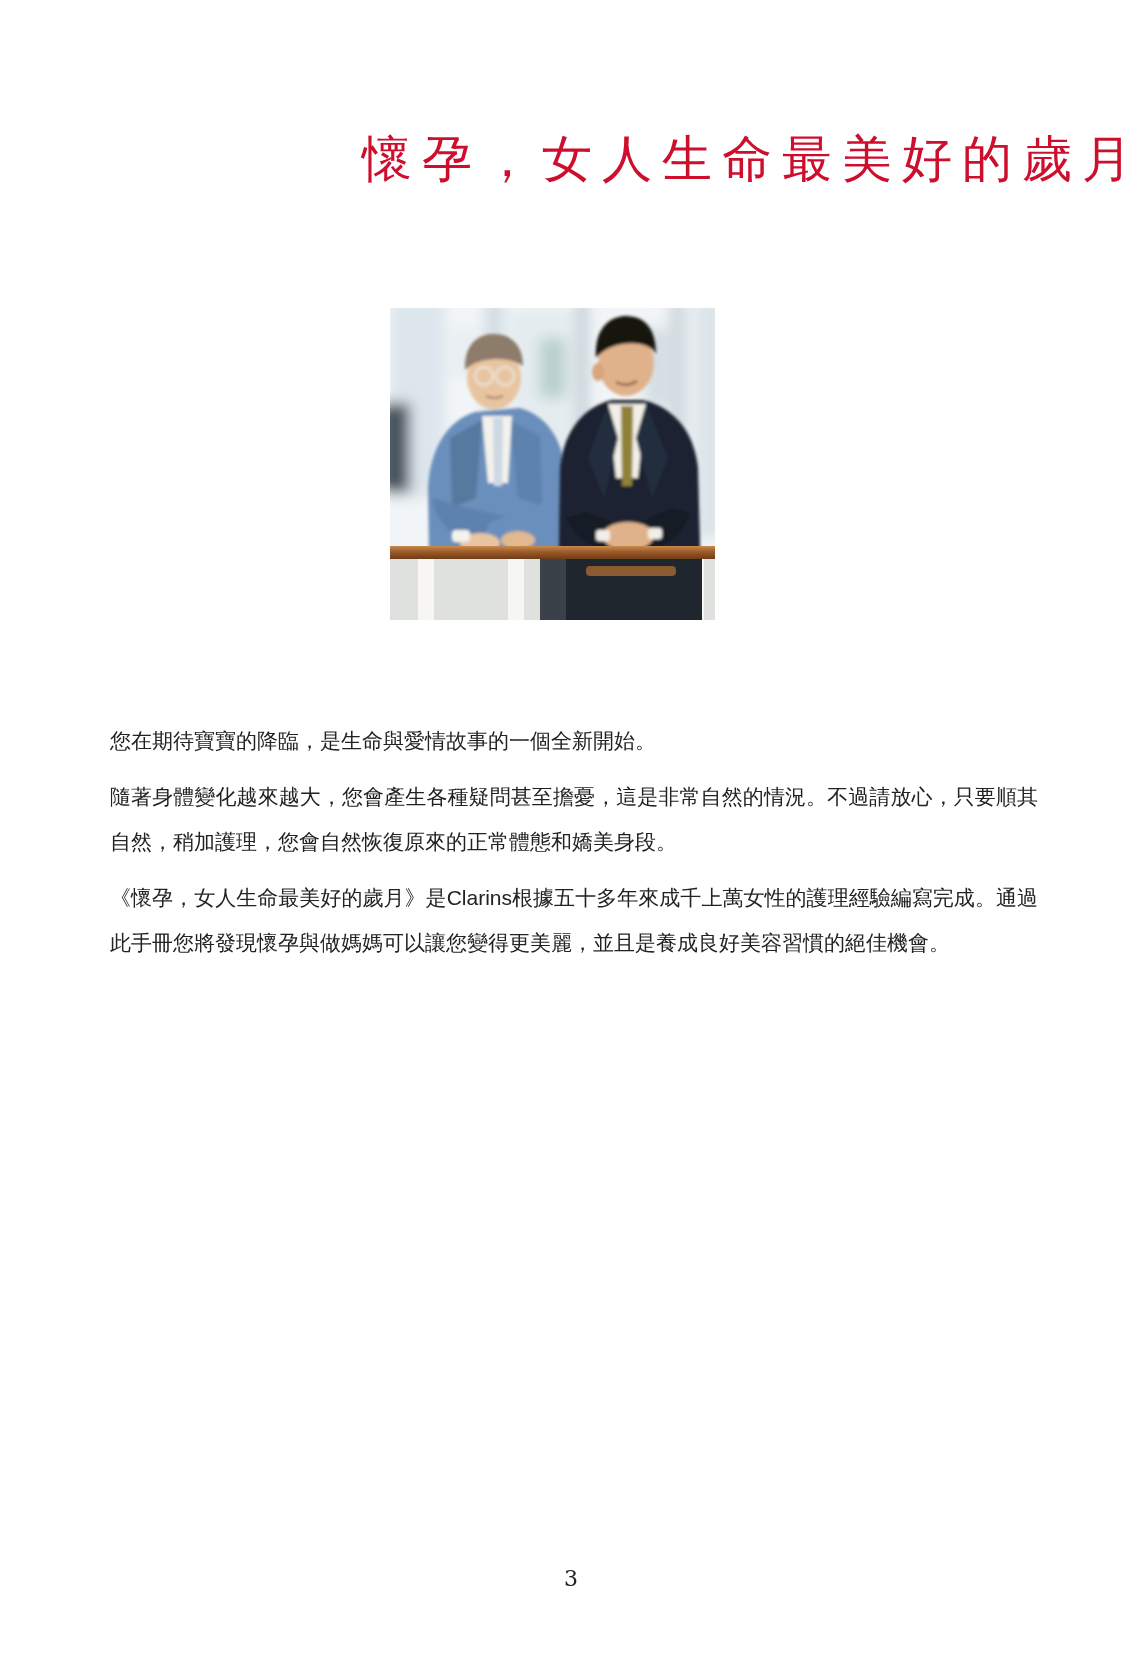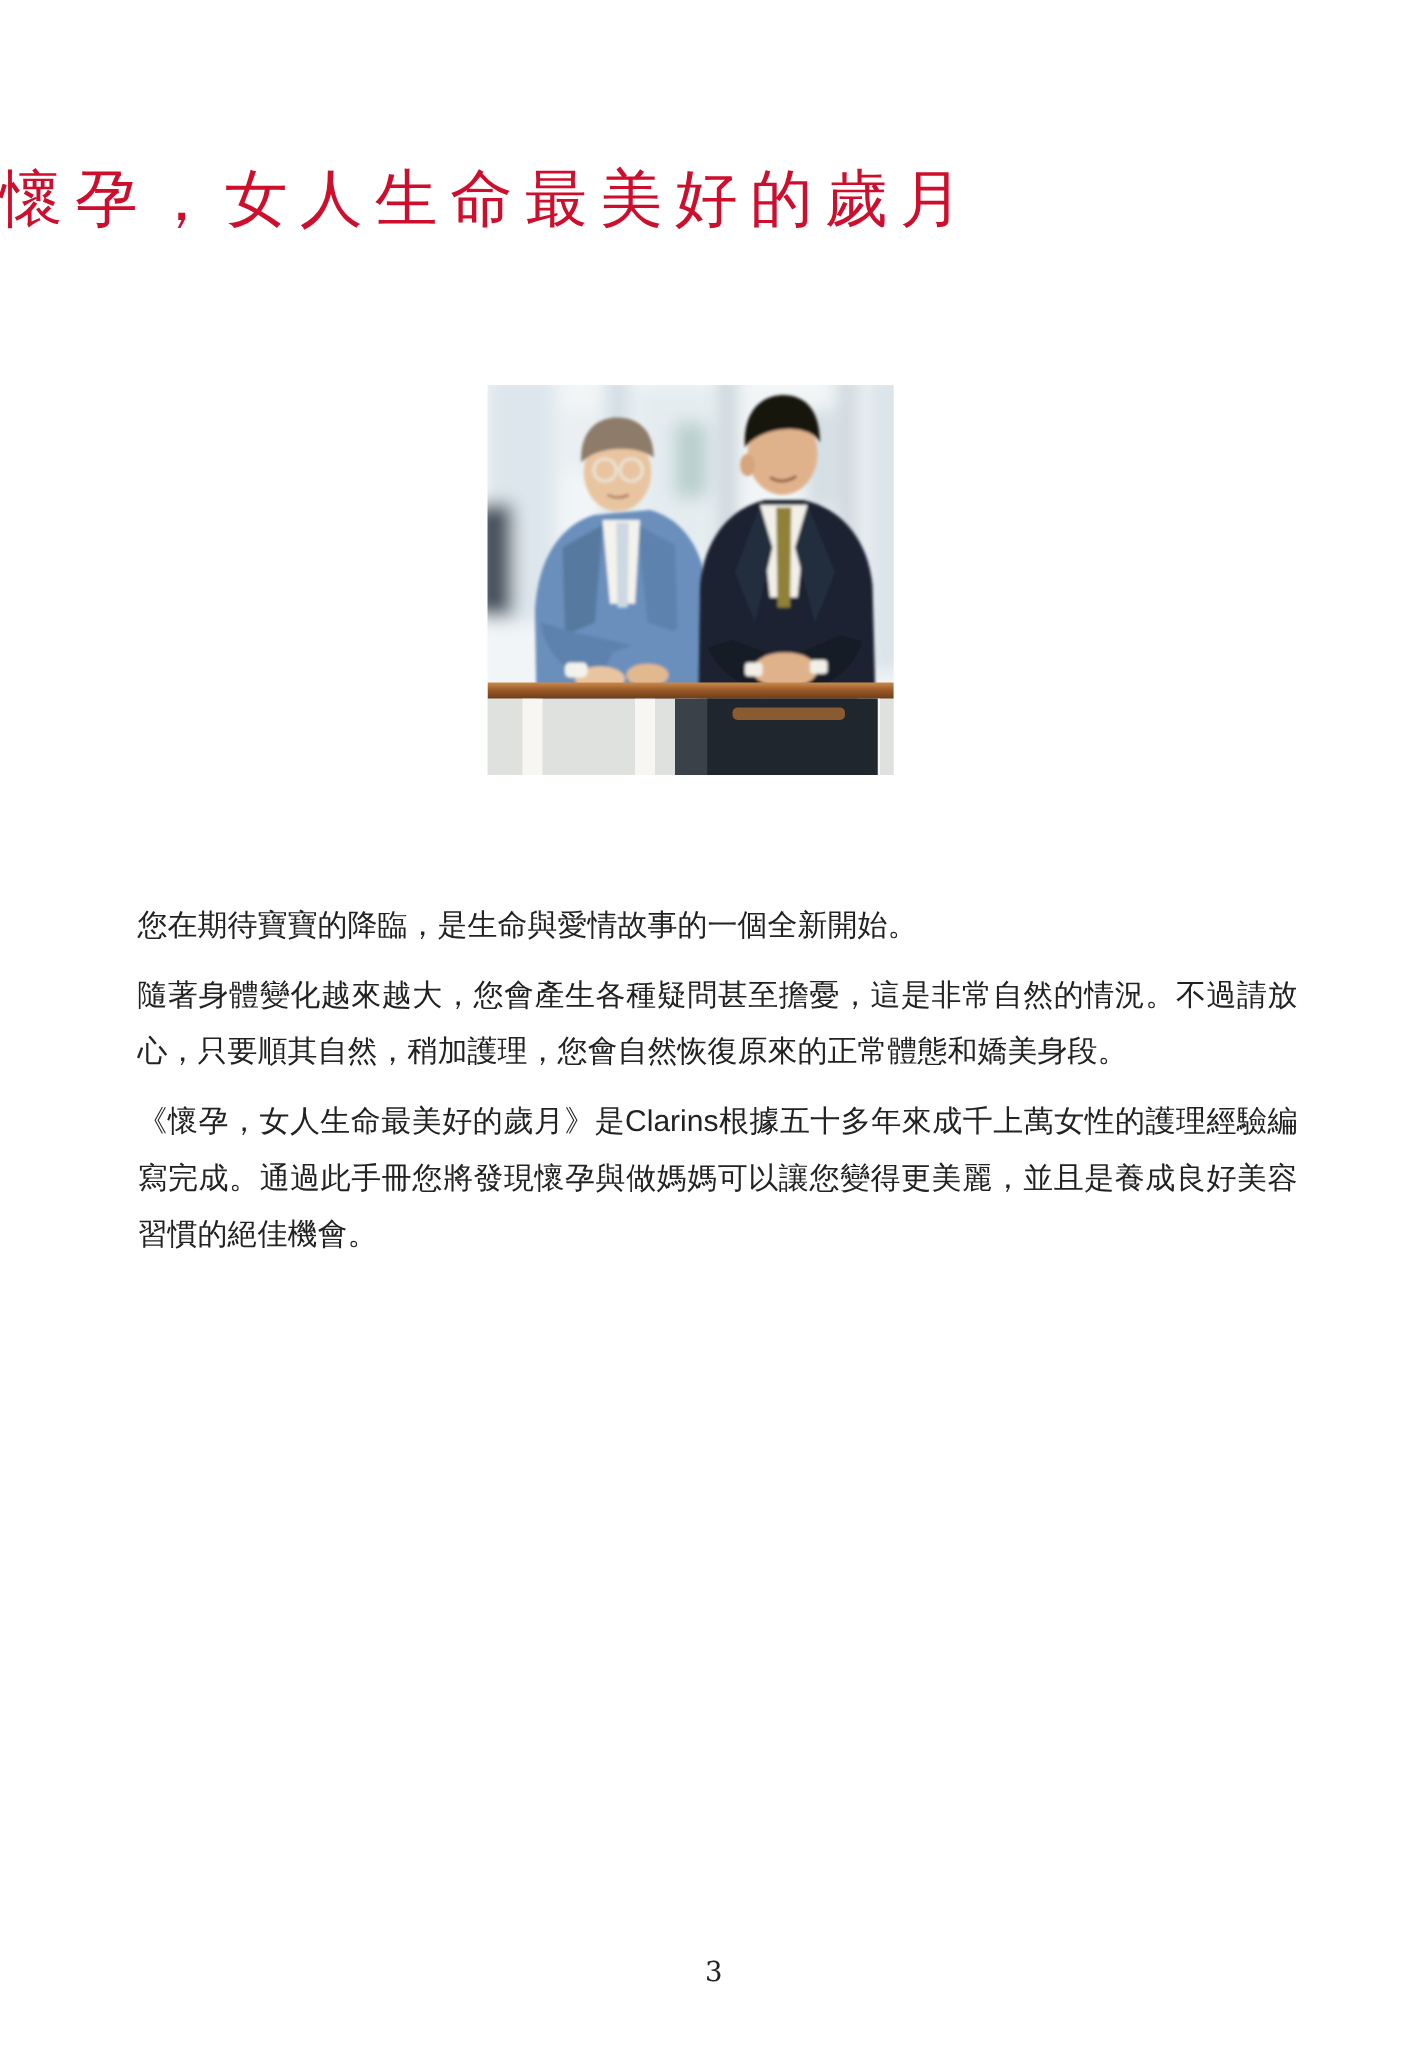--- a/index.html
+++ b/index.html
@@ -10,21 +10,21 @@
     background: #ffffff;
     font-family: "Liberation Sans", sans-serif;
     color: #1a1a1a;
     overflow: hidden;
   }
   .doc-title {
     position: absolute;
     top: 92px;
     left: 0;
     width: 1142px;
-    text-align: left;
+    text-align: right;
     font-size: 50px;
     font-weight: 500;
     letter-spacing: 10px;
     white-space: nowrap;
   }
   .photo-frame {
     position: absolute;
     left: 390px;
     top: 308px;
     width: 325px;
@@ -32,21 +32,21 @@
   }
   .photo-frame svg { display: block; width: 100%; height: 100%; }
   .body-text {
     position: absolute;
     left: 110px;
     top: 718px;
     width: 928px;
   }
   .body-text p {
     margin: 0 0 11px 0;
-    font-size: 24px;
+    font-size: 21px;
     line-height: 45px;
     font-weight: 400;
     color: #222222;
     text-align: justify;
   }
   .page-number {
     position: absolute;
     left: 0;
     top: 1566px;
     width: 1142px;

